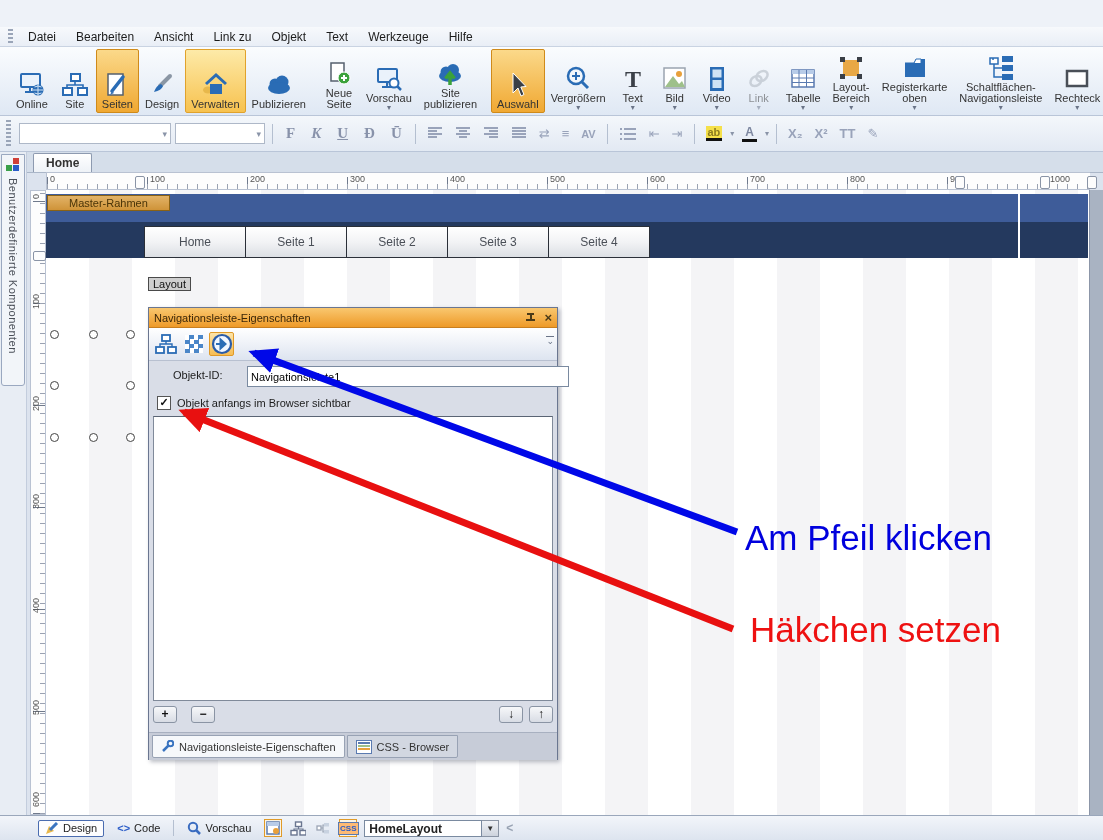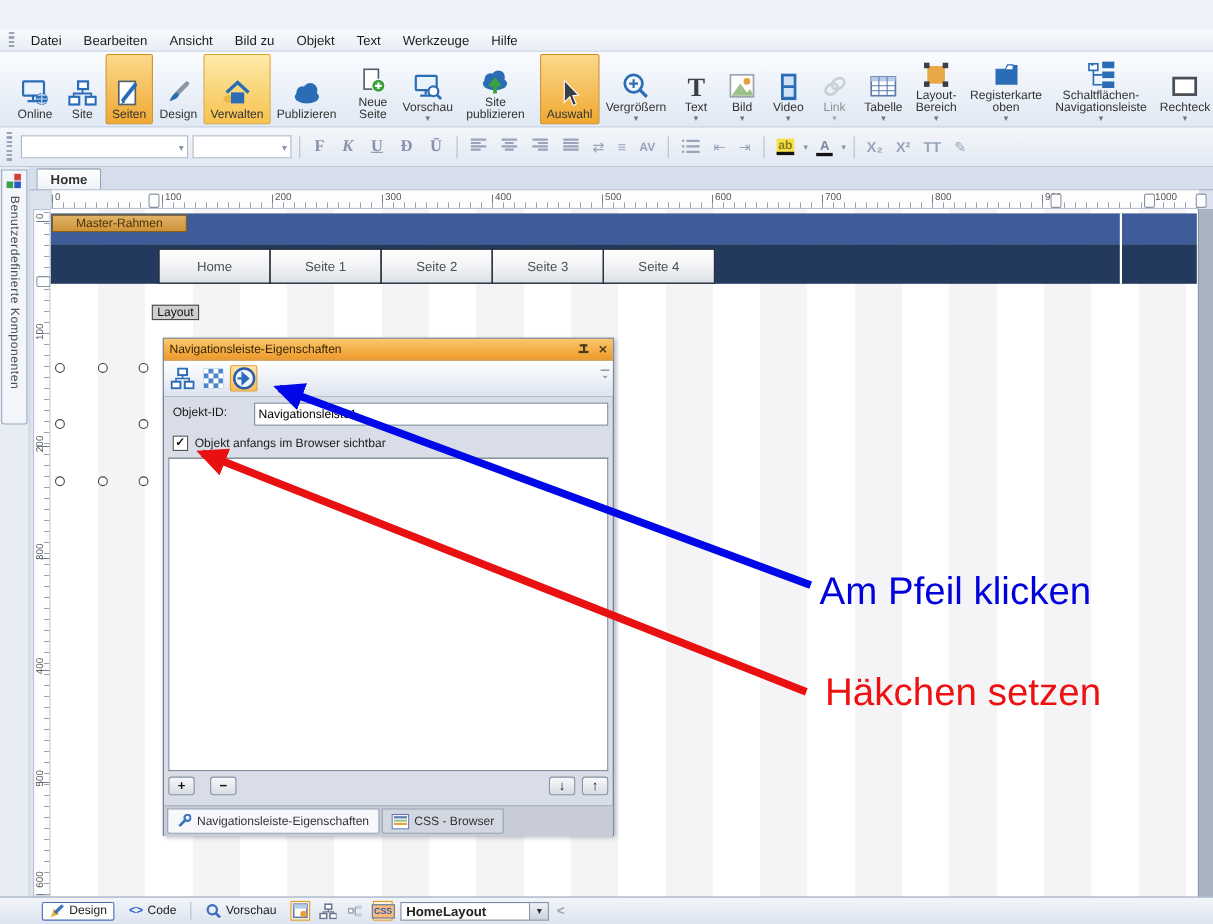--- a/index.html
+++ b/index.html
@@ -68,40 +68,40 @@
   .canvas{position:absolute;left:46px;top:38px;width:1044px;height:625px;overflow:hidden;background:repeating-linear-gradient(90deg,#ffffff 0 43px,#f4f4f6 43px 86px);}
   .scroll-strip{position:absolute;right:0;top:38px;width:13px;height:625px;background:#a9b3c2;border-left:1px solid #8c96a8;}
 
   .banner-light{position:absolute;left:0;top:4px;width:1042px;height:28px;background:#3e5c99;}
   .banner-dark{position:absolute;left:0;top:32px;width:1042px;height:36px;background:#24395e;}
   .page-edge{position:absolute;left:972px;top:4px;width:2px;height:64px;background:#fff;}
   .master-label{position:absolute;left:1px;top:5px;background:linear-gradient(#e2b368,#cf9338);border:1px solid #8a6215;color:#4a3408;padding:1px 21px;font-size:11px;}
 
   .navbar{position:absolute;left:99px;top:36px;display:flex;}
   .nav-btn{width:100px;height:30px;margin-left:-1px;background:linear-gradient(#ffffff 0%,#f2f3f5 50%,#dcdfe4 100%);border:1px solid #2a2f38;color:#4a4f57;font-size:12px;display:flex;align-items:center;justify-content:center;}
-  .layout-tag{position:absolute;left:92px;top:87px;background:#cfcfcf;border:1px solid #4a4a4a;padding:0 4px;font-size:11px;color:#111;}
+  .layout-tag{position:absolute;left:102px;top:87px;background:#cfcfcf;border:1px solid #4a4a4a;padding:0 4px;font-size:11px;color:#111;}
 
   .nav-list{position:absolute;left:11px;top:147px;width:72px;height:96px;border:1px solid #222;background:rgba(255,255,255,.65);font-size:13px;line-height:19px;padding-left:2px;box-sizing:border-box;}
   .nav-list .home{color:#111;}
   .nav-list .lnk{color:#2222cc;text-decoration:underline;}
   .brk{font-size:9px;color:#333;text-decoration:none;display:inline-block;}
   .handle{position:absolute;width:7px;height:7px;border-radius:50%;background:#fff;border:1px solid #444;}
 
   
   .panel{position:absolute;left:102px;top:117px;width:410px;height:453px;background:#d9dde7;border:1px solid #6a7690;box-shadow:2px 2px 4px rgba(60,70,90,.35);box-sizing:border-box;}
   .panel-title{position:absolute;left:0;top:0;right:0;height:20px;background:linear-gradient(#f9c76f,#ee9a28);border-bottom:1px solid #c87f1f;display:flex;align-items:center;padding:0 5px;box-sizing:border-box;color:#3a2608;}
   .panel-title .t{flex:1;font-size:11px;}
   .pin-ic{width:11px;height:11px;position:relative;margin-right:8px;}
   .pin-ic i{position:absolute;background:#4a3a18;}
   .close-x{font-size:13px;font-weight:bold;color:#4a3a18;line-height:11px;}
   .panel-toolbar{position:absolute;left:0;top:20px;right:0;height:33px;background:linear-gradient(#ffffff,#dde4f0);border-bottom:1px solid #b8c0d0;display:flex;align-items:center;gap:3px;padding-left:4px;box-sizing:border-box;}
   .pt-ic{width:25px;height:24px;display:flex;align-items:center;justify-content:center;}
   .pt-ic.hl{background:linear-gradient(#fde4a8,#f6bd54);border:1px solid #e09a28;border-radius:2px;box-sizing:border-box;}
   .pt-overflow{position:absolute;right:3px;top:8px;font-size:9px;color:#6a7488;border-top:1px solid #6a7488;line-height:8px;}
-  .row-objid{position:absolute;left:0;top:58px;right:0;height:22px;}
+  .row-objid{position:absolute;left:16px;top:58px;right:0;height:22px;}
   .row-objid .lab{position:absolute;left:8px;top:3px;font-size:11px;color:#1c1c1c;}
   .row-objid input{position:absolute;left:82px;top:0;width:314px;height:17px;border:1px solid #7a8aa0;font:11px "Liberation Sans",sans-serif;padding:1px 3px;background:#fff;}
   .row-check{position:absolute;left:8px;top:88px;display:flex;align-items:center;gap:6px;}
   .cbox{width:12px;height:12px;background:#fff;border:1px solid #555;font-size:11px;font-weight:bold;color:#111;line-height:11px;text-align:center;}
   .row-check .lab{font-size:11px;color:#1c1c1c;}
   .listbox{position:absolute;left:4px;top:108px;width:400px;height:285px;background:#fff;border:1px solid #808a9a;border-top-color:#5a6474;box-sizing:border-box;}
   .btnrow{position:absolute;left:4px;right:4px;top:398px;height:18px;}
   .sq-btn{position:absolute;top:0;width:24px;height:17px;background:linear-gradient(#f7f8fa,#d8dce4);border:1px solid #8a94a4;border-radius:3px;font-size:12px;font-weight:bold;color:#111;text-align:center;line-height:15px;box-sizing:border-box;}
   .panel-tabs{position:absolute;left:0;right:0;top:424px;height:28px;background:#c7ccd8;border-top:1px solid #a8b0c0;display:flex;align-items:flex-start;gap:2px;padding:2px 0 0 3px;box-sizing:border-box;}
   .ptab{height:21px;display:flex;align-items:center;gap:5px;padding:0 8px;border:1px solid #98a2b4;font-size:11px;color:#333;background:#d2d7e1;border-radius:0 0 2px 2px;}
@@ -130,21 +130,21 @@
 <body>
 
 <div class="window">
 
 
   <div class="menubar">
     <span class="grip"></span>
     <span class="menu-item">Datei</span>
     <span class="menu-item">Bearbeiten</span>
     <span class="menu-item">Ansicht</span>
-    <span class="menu-item">Bild zu</span>
+    <span class="menu-item">Link zu</span>
     <span class="menu-item">Objekt</span>
     <span class="menu-item">Text</span>
     <span class="menu-item">Werkzeuge</span>
     <span class="menu-item">Hilfe</span>
   </div>
 
   <div class="toolbar-main">
     <span class="grip"></span>
 
     <div class="tb-btn">

